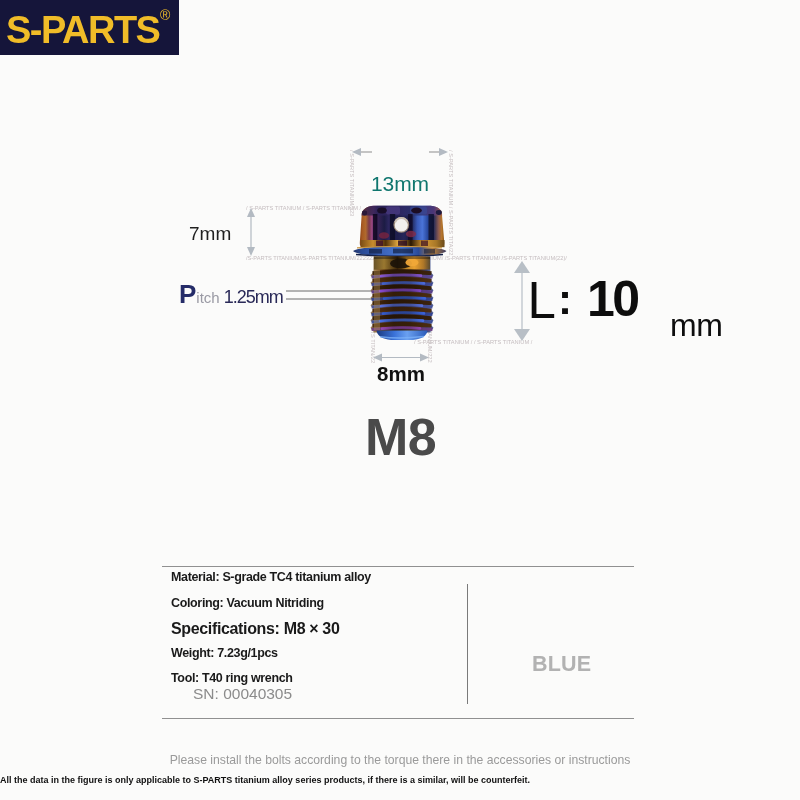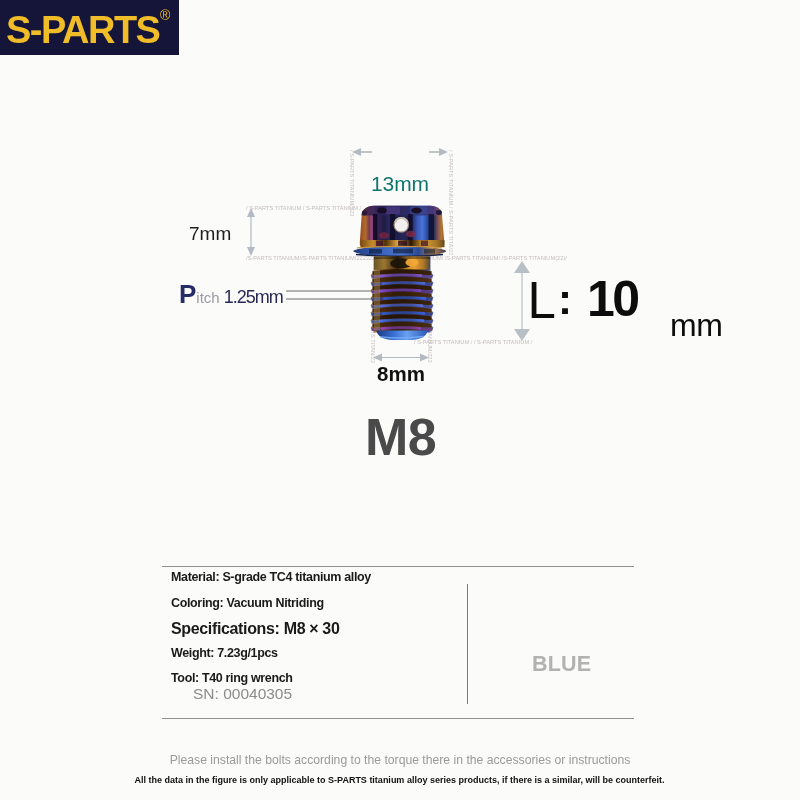--- a/index.html
+++ b/index.html
@@ -236,15 +236,15 @@
   <div class="abs" style="left:171px;top:571px;font-size:12.5px;font-weight:bold;letter-spacing:-0.35px;line-height:13px;color:#1a1a1a;">Material: S-grade TC4 titanium alloy</div>
   <div class="abs" style="left:171px;top:597px;font-size:12.5px;font-weight:bold;letter-spacing:-0.35px;line-height:13px;color:#1a1a1a;">Coloring: Vacuum Nitriding</div>
   <div class="abs" style="left:171px;top:621.5px;font-size:16px;font-weight:bold;letter-spacing:-0.35px;line-height:13px;color:#1a1a1a;">Specifications: M8 × 30</div>
   <div class="abs" style="left:171px;top:646.5px;font-size:12.5px;font-weight:bold;letter-spacing:-0.35px;line-height:13px;color:#1a1a1a;text-align:right;">Weight: 7.23g/1pcs</div>
   <div class="abs" style="left:171px;top:671.5px;font-size:12.5px;font-weight:bold;letter-spacing:-0.35px;line-height:13px;color:#1a1a1a;">Tool: T40 ring wrench</div>
   <div class="abs" style="left:182px;top:686px;font-size:15.5px;line-height:16px;color:#8b8b8b;margin-left:11px;">SN: 00040305</div>
 
   <div class="abs" style="left:532px;top:653px;font-size:21.5px;font-weight:bold;letter-spacing:0.2px;line-height:22px;color:#b2b2b2;">BLUE</div>
 
   <div class="abs" style="left:0;top:754px;width:800px;text-align:center;font-size:12.2px;line-height:13px;color:#9a9a9a;">Please install the bolts according to the torque there in the accessories or instructions</div>
-  <div class="abs" style="left:0;top:775px;width:799px;text-align:center;font-size:9px;font-weight:bold;line-height:10px;color:#101010;">All the data in the figure is only applicable to S-PARTS titanium alloy series products, if there is a similar, will be counterfeit.</div>
+  <div class="abs" style="left:0;top:775px;width:799px;text-align:left;font-size:9px;font-weight:bold;line-height:10px;color:#101010;">All the data in the figure is only applicable to S-PARTS titanium alloy series products, if there is a similar, will be counterfeit.</div>
 
 </div>
 
 </body></html>

